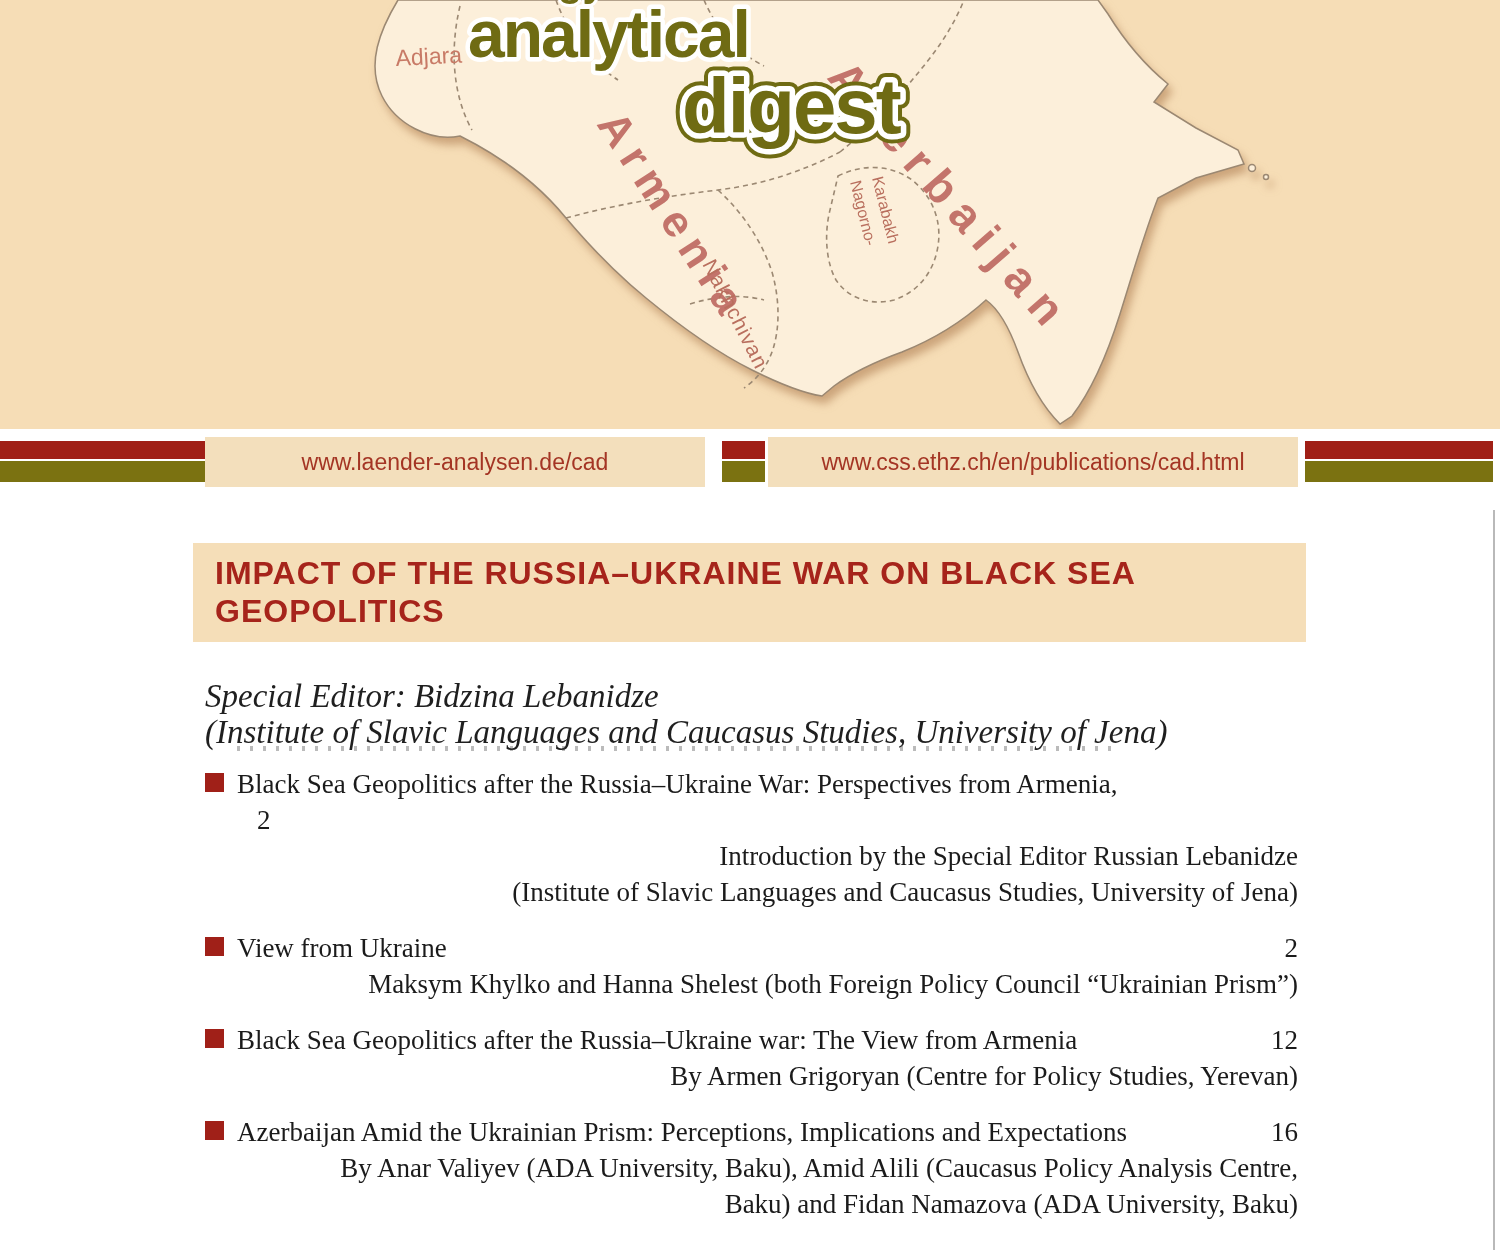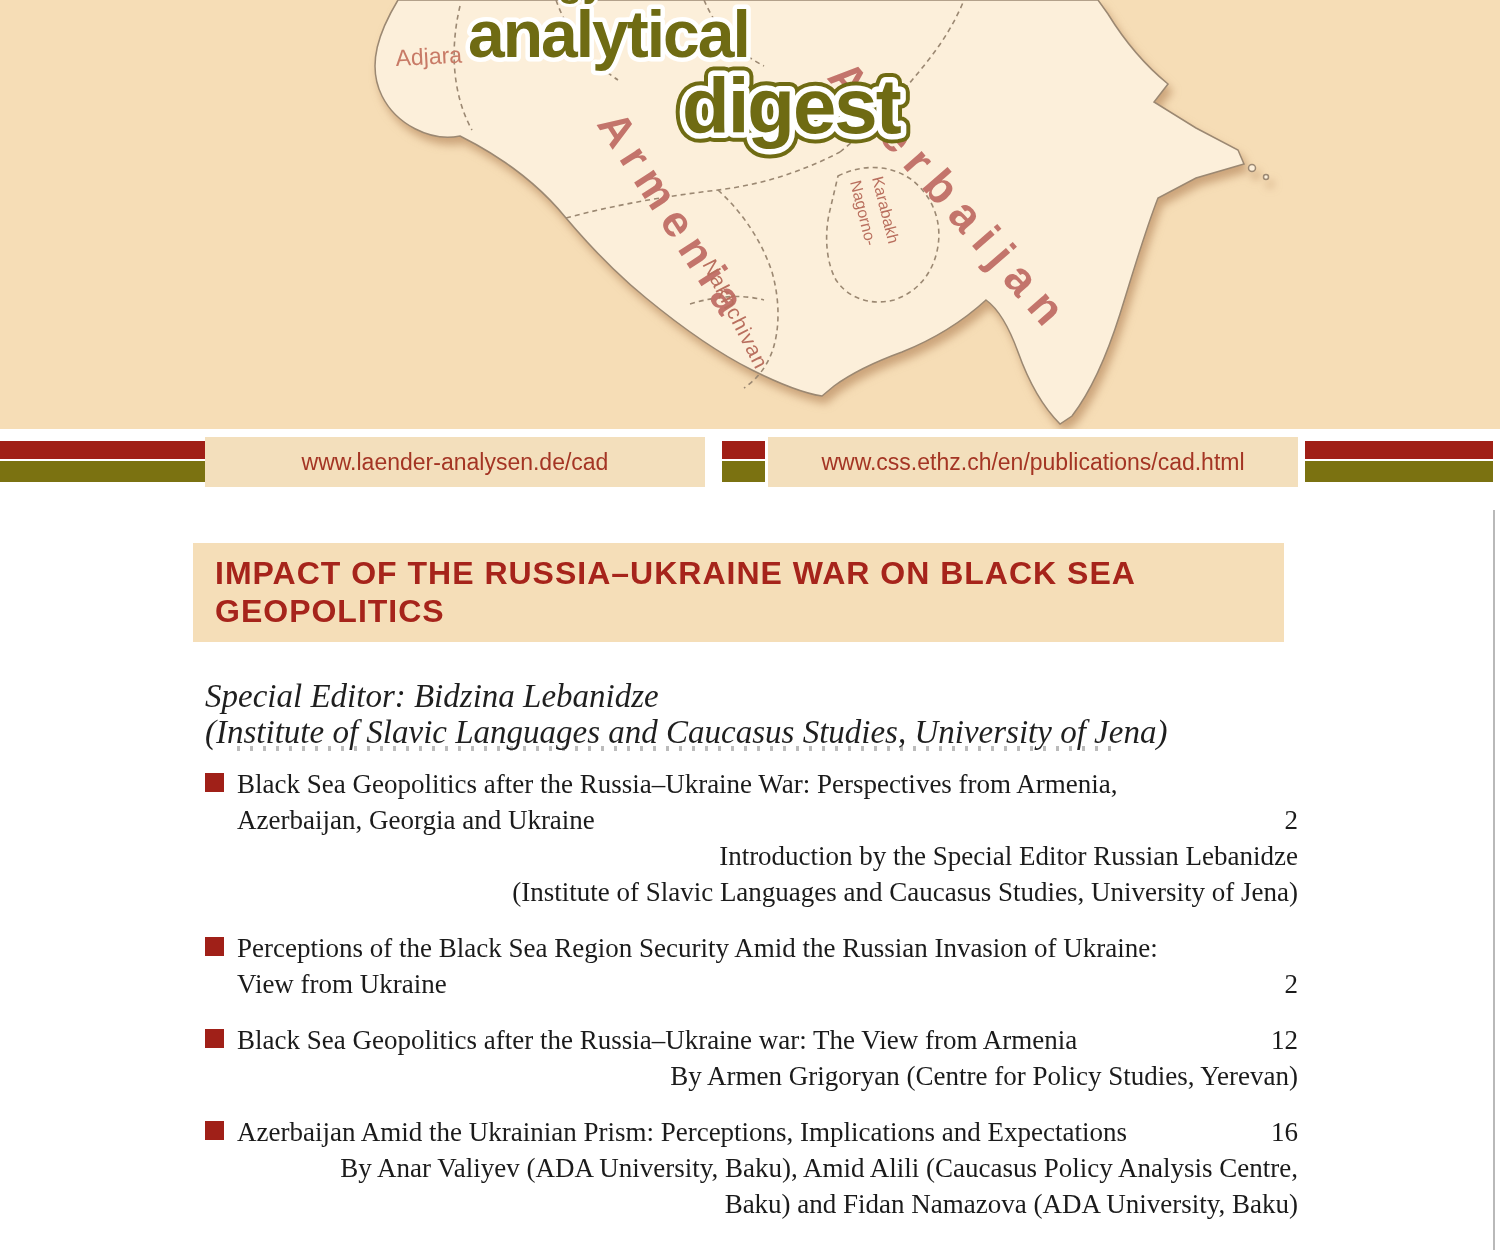--- a/index.html
+++ b/index.html
@@ -37,21 +37,21 @@
   .seg-mid{left:722px;width:43px;}
   .seg-right{left:1305px;width:188px;}
   .url-box{position:absolute;top:8px;height:50px;background:#f3dfbc;display:flex;
            align-items:center;justify-content:center;}
   .url-left{left:205px;width:500px;}
   .url-right{left:768px;width:530px;}
   .url-text{font-family:"Liberation Sans",sans-serif;font-size:23px;color:#a43524;}
 
   
   .content{position:relative;width:1500px;}
-  .title-box{margin:43px 0 0 193px;width:1061px;background:#f5deb8;padding:11px 8px 12px 22px;}
+  .title-box{margin:43px 0 0 193px;width:1061px;background:#f5deb8;padding:11px 30px 12px 22px;}
   .title-line{font-family:"Liberation Sans",sans-serif;font-weight:700;font-size:32px;
               letter-spacing:1px;line-height:38px;color:#a6241b;}
   .editor{margin:36px 0 0 205px;font-style:italic;font-size:33px;line-height:36px;color:#1f1f1f;}
   .toc{margin:16px 0 0 205px;width:1093px;}
   .toc-entry{position:relative;padding-left:32px;margin-bottom:20px;font-size:27px;
              line-height:36px;color:#1b1b1b;text-align:right;}
   .bullet{position:absolute;left:0;top:7px;width:19px;height:19px;background:#a02018;}
   .line-with-page{display:flex;justify-content:space-between;}
   .pagenum{flex:none;margin-left:20px;}
   .cropped-next-line{position:absolute;left:237px;top:746px;width:880px;height:5px;opacity:.35;
@@ -157,36 +157,33 @@
     </div>
 
     <div class="toc">
 
       <div class="toc-entry">
         <span class="bullet"></span>
         <div class="line-with-page">
           <span>Black Sea Geopolitics after the Russia–Ukraine War: Perspectives from Armenia,</span>
         </div>
         <div class="line-with-page">
-          <span>Azerbaijan, Georgia and Ukraine</span>
           <span class="pagenum">2</span>
         </div>
         <div>Introduction by the Special Editor Russian Lebanidze</div>
         <div>(Institute of Slavic Languages and Caucasus Studies, University of Jena)</div>
       </div>
 
       <div class="toc-entry">
         <span class="bullet"></span>
         <div class="line-with-page">
-          <span>Perceptions of the Black Sea Region Security Amid the Russian Invasion of Ukraine:</span>
-        </div>
-        <div class="line-with-page">
           <span>View from Ukraine</span>
           <span class="pagenum">2</span>
         </div>
+        <div>Maksym Khylko and Hanna Shelest (both Foreign Policy Council “Ukrainian Prism”)</div>
       </div>
 
       <div class="toc-entry">
         <span class="bullet"></span>
         <div class="line-with-page">
           <span>Black Sea Geopolitics after the Russia–Ukraine war: The View from Armenia</span>
           <span class="pagenum">12</span>
         </div>
         <div>By Armen Grigoryan (Centre for Policy Studies, Yerevan)</div>
       </div>

